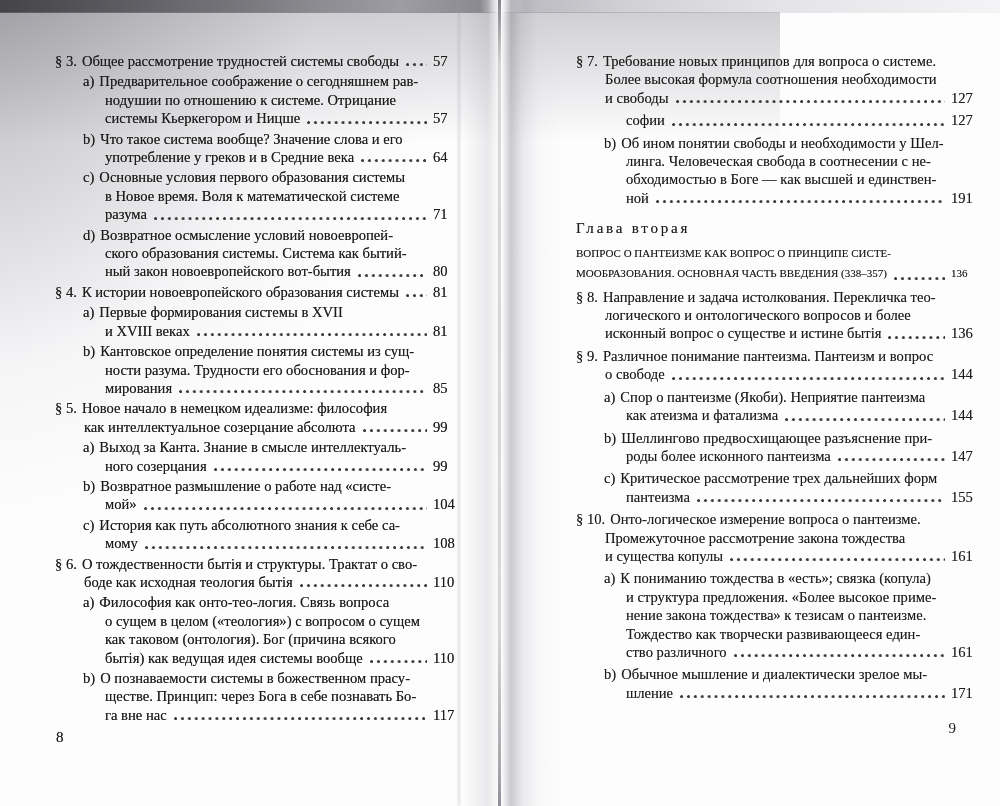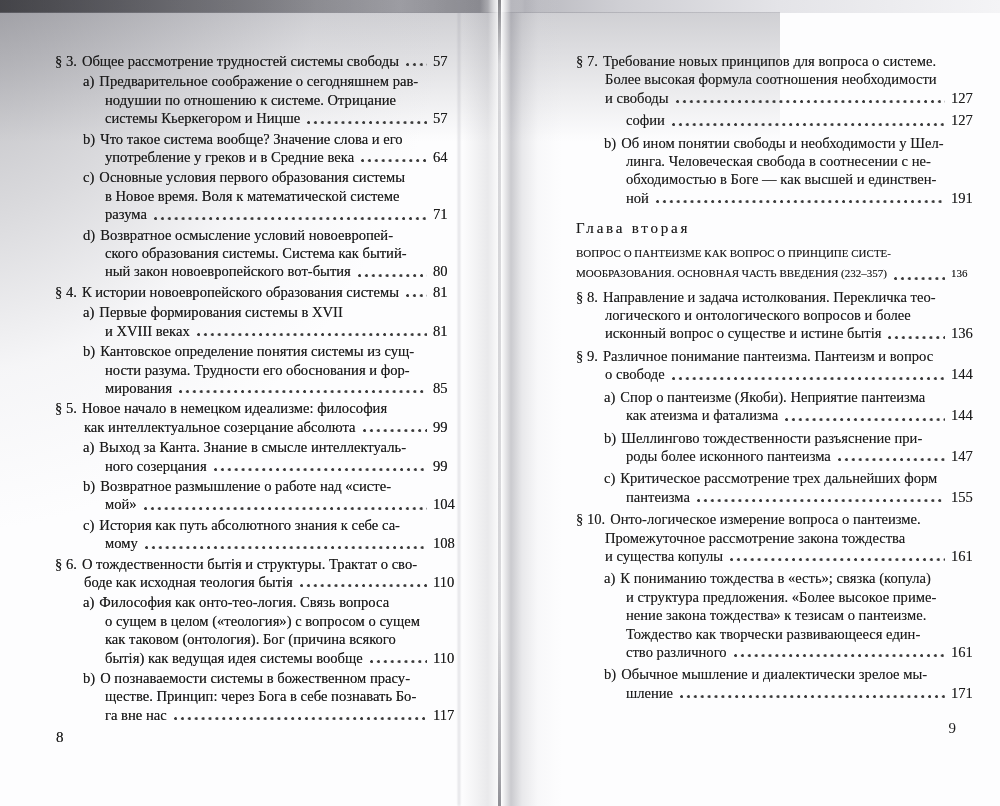--- a/index.html
+++ b/index.html
@@ -237,21 +237,21 @@
         <span class="leader"></span>
         <span class="pnum">191</span>
       </div>
     </div>
     <div class="entry chapter_label">
       <div class="line"><span class="txt">Глава вторая</span></div>
     </div>
     <div class="entry chapter_title">
       <div class="line"><span class="txt">ВОПРОС О ПАНТЕИЗМЕ КАК ВОПРОС О ПРИНЦИПЕ СИСТЕ-</span></div>
       <div class="line cont lastline">
-        <span class="txt">МООБРАЗОВАНИЯ. ОСНОВНАЯ ЧАСТЬ ВВЕДЕНИЯ (232–357)</span>
+        <span class="txt">МООБРАЗОВАНИЯ. ОСНОВНАЯ ЧАСТЬ ВВЕДЕНИЯ (338–357)</span>
         <span class="leader"></span>
         <span class="pnum">136</span>
       </div>
     </div>
     <div class="entry section">
       <div class="line"><span class="marker">§ 8.</span><span class="txt">Направление и задача истолкования. Перекличка тео-</span></div>
       <div class="line cont"><span class="txt">логического и онтологического вопросов и более</span></div>
       <div class="line cont lastline">
         <span class="txt">исконный вопрос о существе и истине бытія</span>
         <span class="leader"></span>
@@ -268,21 +268,21 @@
     </div>
     <div class="entry sub">
       <div class="line"><span class="marker">a)</span><span class="txt">Спор о пантеизме (Якоби). Неприятие пантеизма</span></div>
       <div class="line cont lastline">
         <span class="txt">как атеизма и фатализма</span>
         <span class="leader"></span>
         <span class="pnum">144</span>
       </div>
     </div>
     <div class="entry sub">
-      <div class="line"><span class="marker">b)</span><span class="txt">Шеллингово тождественности разъяснение при-</span></div>
+      <div class="line"><span class="marker">b)</span><span class="txt">Шеллингово предвосхищающее разъяснение при-</span></div>
       <div class="line cont lastline">
         <span class="txt">роды более исконного пантеизма</span>
         <span class="leader"></span>
         <span class="pnum">147</span>
       </div>
     </div>
     <div class="entry sub">
       <div class="line"><span class="marker">c)</span><span class="txt">Критическое рассмотрение трех дальнейших форм</span></div>
       <div class="line cont lastline">
         <span class="txt">пантеизма</span>

